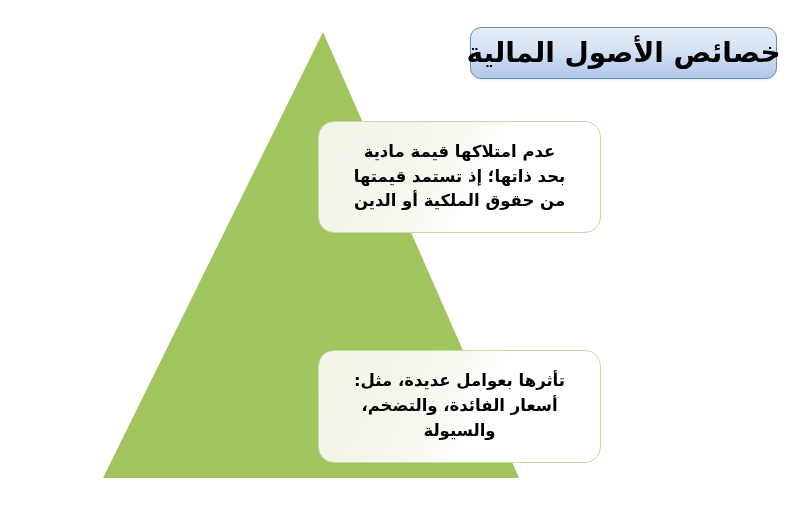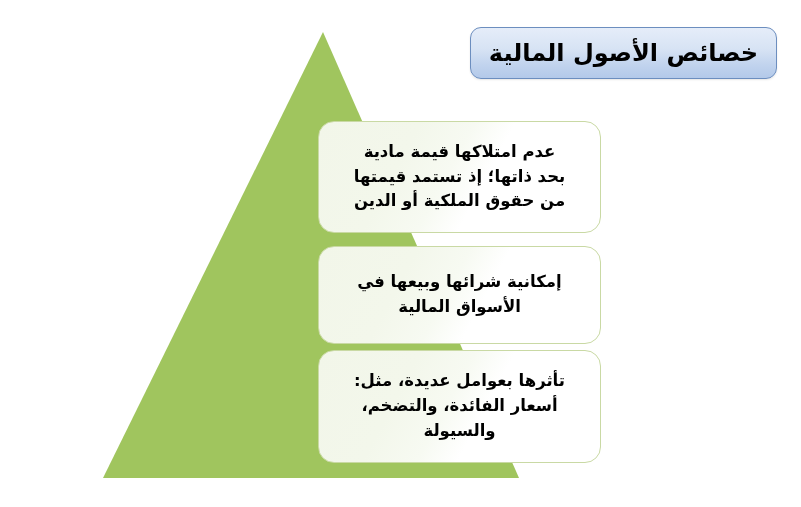--- a/index.html
+++ b/index.html
@@ -47,21 +47,21 @@
     border-radius: 11px;
     background: linear-gradient(180deg, #e5edf9 0%, #d7e3f4 42%, #c2d4ee 72%, #b3c9e9 100%);
     display: flex;
     align-items: center;
     justify-content: center;
     box-shadow: 0 1px 2px rgba(0,0,0,0.10);
   }
   .title-text {
     direction: rtl;
     unicode-bidi: bidi-override;
-    font-size: 24px;
+    font-size: 28px;
     font-weight: bold;
     color: #000000;
     letter-spacing: 0px;
     line-height: 1.1;
     white-space: nowrap;
   }
 
   
   .info-box {
     position: absolute;
@@ -108,21 +108,18 @@
   </div>
 
   <div class="title-box">
     <span class="title-text">خصائص الأصول المالية</span>
   </div>
 
   <div class="info-box box1">
     <span class="info-text">عدم امتلاكها قيمة مادية بحد ذاتها؛ إذ تستمد قيمتها من حقوق الملكية أو الدين</span>
   </div>
 
-  <div class="info-box box2">
-    <span class="info-text">إمكانية شرائها وبيعها في الأسواق المالية</span>
-  </div>
 
   <div class="info-box box3">
     <span class="info-text">تأثرها بعوامل عديدة، مثل: أسعار الفائدة، والتضخم، والسيولة</span>
   </div>
 
 </div>
 
 </body></html>

